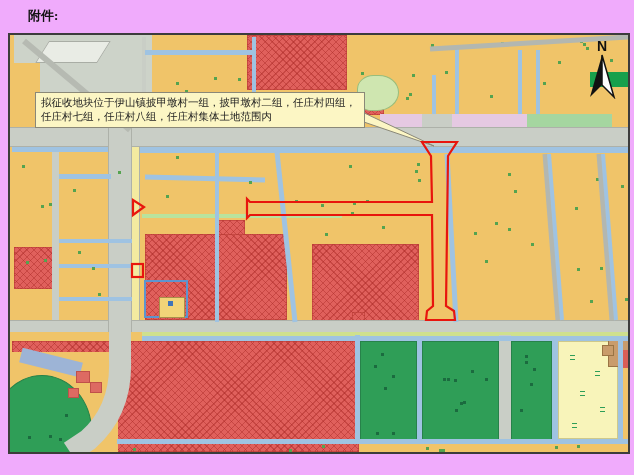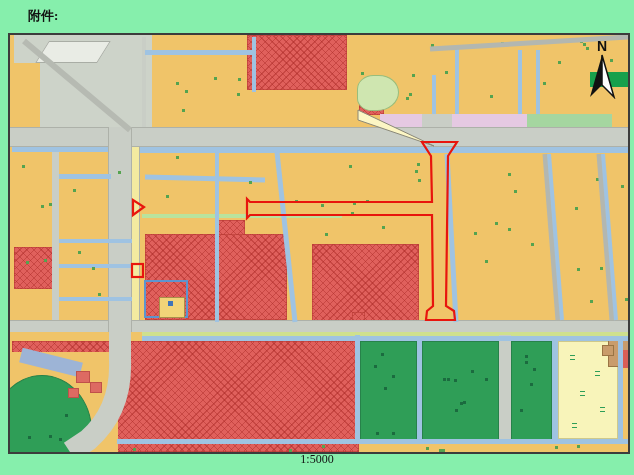--- a/index.html
+++ b/index.html
@@ -4,21 +4,21 @@
 <style>
   :root{
     --orange:#f0c469; --hatch:#e0605c; --hatch-line:#c64a44;
     --road:#c9cec6; --road-edge:#adb1a9; --canal:#9fc3e2;
     --green:#2f9e57; --pale-yellow:#f8f4ba; --callout-bg:#fcf6c4;
     --accent-red:#e8150d; --gray-area:#cdd3c9; --pink:#e5c9e2;
     --lgreen:#a5d6a0; --dgreen:#17a04c; --paleroad:#f3eaa0;
   }
   html,body{margin:0;padding:0;}
   body{font-family:"Liberation Serif","DejaVu Serif",serif;background:#fff;}
-  #page{position:relative;width:634px;height:475px;background:#86efac;overflow:hidden;}
+  #page{position:relative;width:634px;height:475px;background:#f0abfc;overflow:hidden;}
   #attach{position:absolute;left:28px;top:7px;font-size:13px;font-weight:bold;color:#111;}
   #title{position:absolute;left:0;right:0;top:6px;text-align:center;font-size:15px;font-weight:bold;color:#111;letter-spacing:1px;}
   #scale{position:absolute;left:0;right:0;top:452px;text-align:center;font-size:12px;color:#111;}
   #map{position:absolute;left:8px;top:33px;width:618px;height:417px;border:2px solid #3c3c3c;background:var(--orange);overflow:hidden;}
   .abs{position:absolute;}
   .road{background:var(--road);}
   .canal{background:var(--canal);}
   .hatch{background:var(--hatch);
     background-image:
       repeating-linear-gradient(45deg, rgba(170,40,36,.45) 0 1px, transparent 1px 5px),
@@ -121,20 +121,23 @@
       <line x1="593" y1="119" x2="606" y2="285" stroke="var(--canal)" stroke-width="4"></line>
       <line x1="267" y1="117" x2="285" y2="287" stroke="var(--canal)" stroke-width="5"></line>
       <line x1="437" y1="119" x2="446" y2="287" stroke="var(--canal)" stroke-width="5"></line>
       <line x1="14" y1="6" x2="120" y2="95" stroke="#b6bab2" stroke-width="6"></line>
       <polygon points="348,75 348,85 424,111" fill="var(--callout-bg)" stroke="#8a8878" stroke-width="1"></polygon>
       <path d="M412,107 L447,107 L438,121 L436,271 L444,276 L445,285 L416,285 L417,276 L423,271 L422,180 L240,180 L237,183 L237,164 L240,167 L422,167 L421,121 Z" fill="none" stroke="var(--accent-red)" stroke-width="2.2" stroke-linejoin="miter"></path>
       <path d="M123,165 L123,180 L134,172 Z" fill="none" stroke="var(--accent-red)" stroke-width="2.2"></path>
       <rect x="122" y="229" width="11" height="13" fill="none" stroke="var(--accent-red)" stroke-width="2.2"></rect>
     </svg>
 
+    <div id="callout">
+      <span>拟征收地块位于伊山镇披甲墩村一组，披甲墩村二组，任庄村四组，任庄村七组，任庄村八组，任庄村集体土地范围内</span>
+    </div>
 
     <div id="north">
       <div class="n">N</div>
       <svg width="30" height="46" viewBox="0 0 30 46">
         <polygon points="15,2 3,44 15,32" fill="#111"></polygon>
         <polygon points="15,2 27,44 15,32" fill="#fdfdfd" stroke="#111" stroke-width="1.5"></polygon>
       </svg>
     </div>
   <div class="dot" style="left: 204.099px; top: 41.6218px;"></div>
       <div class="dot" style="left: 226.722px; top: 58.2301px;"></div>
@@ -226,14 +229,13 @@
       <div class="gdot" style="left: 54.6435px; top: 378.847px;"></div>
       <div class="gdot" style="left: 18.4778px; top: 401.117px;"></div>
       <div class="gdot" style="left: 38.9121px; top: 399.7px;"></div>
       <div class="sym" style="left: 560px; top: 320px;"></div>
       <div class="sym" style="left: 585px; top: 336px;"></div>
       <div class="sym" style="left: 570px; top: 356px;"></div>
       <div class="sym" style="left: 590px; top: 372px;"></div>
       <div class="sym" style="left: 562px; top: 388px;"></div>
     </div>
 
-  <div id="scale">1:5000</div>
 </div>
 
 </body></html>

